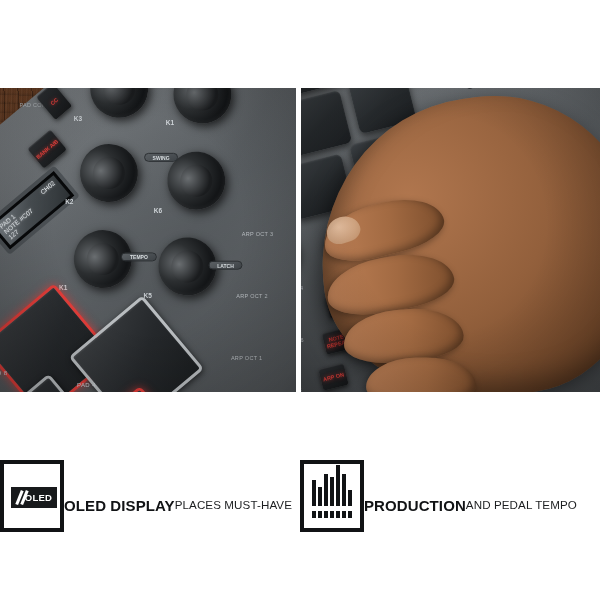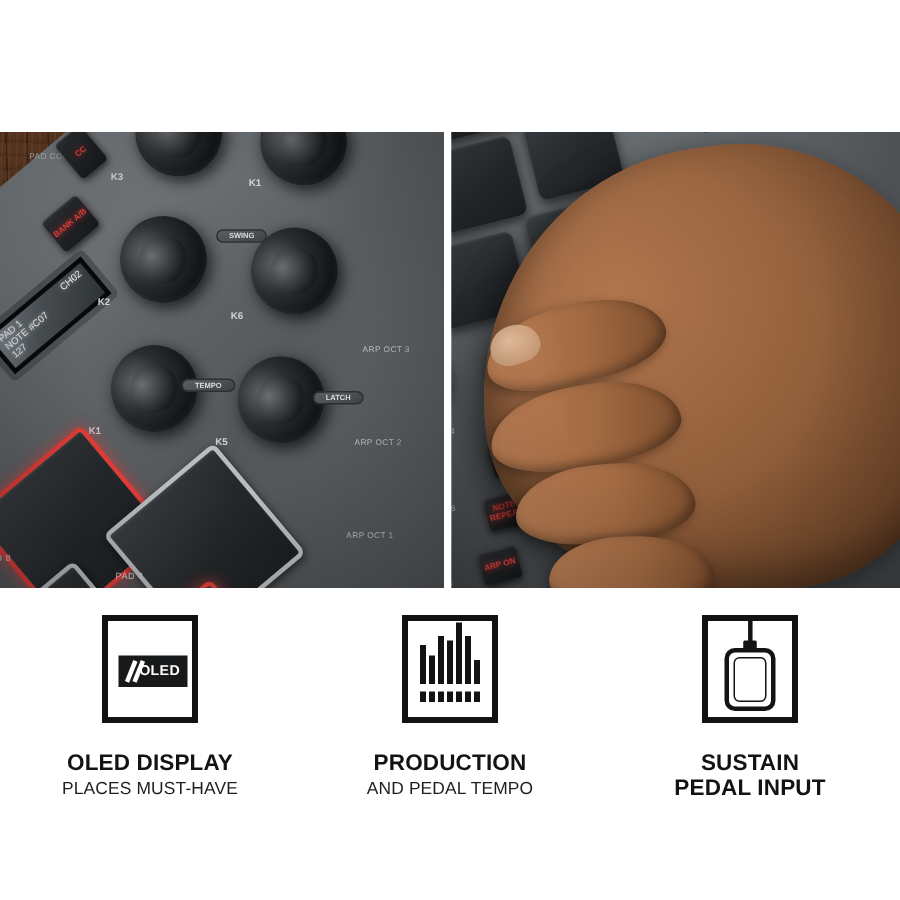--- a/index.html
+++ b/index.html
@@ -213,21 +213,21 @@
   }
 
   
   .vig { position:absolute; inset:0; background:radial-gradient(ellipse at 50% 45%, rgba(0,0,0,0) 45%, rgba(0,0,0,.28) 100%); pointer-events:none; }
 
   
   .features {
     position:absolute; left:0; top:410px; width:600px; height:190px;
     display:flex;
   }
-  .feature { flex:1; display:flex; flex-direction:column; align-items:center; }
+  .feature { flex:1; display:flex; flex-direction:row; align-items:center; }
   .icon-box {
     width:64px; height:72px;
     border:4px solid #111315;
     background:#fff;
     position:relative;
     margin-bottom:18px;
   }
   
   .oled-chip {
     position:absolute; left:7px; top:23px; width:46px; height:21px;
@@ -425,25 +425,14 @@
               <span></span>
               <span></span>
               <span></span>
             </div>
         </div>
       </div>
       <div class="f-title">PRODUCTION</div>
       <div class="f-sub">AND PEDAL TEMPO</div>
     </div>
 
-    <div class="feature">
-      <div class="icon-box">
-        <div class="pedal">
-          <div class="cord"></div>
-          <div class="cord-end"></div>
-          <div class="body"></div>
-        </div>
-      </div>
-      <div class="f-title">SUSTAIN</div>
-      <div class="f-title">PEDAL INPUT</div>
-    </div>
   </div>
 </div>
 
 </body></html>

